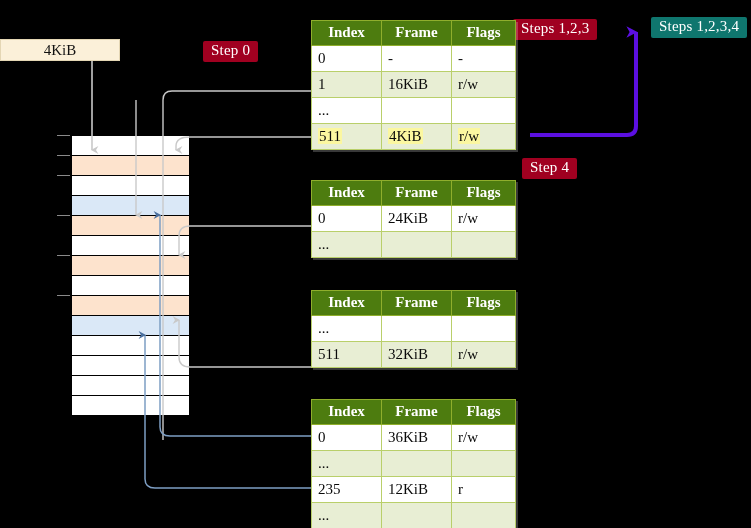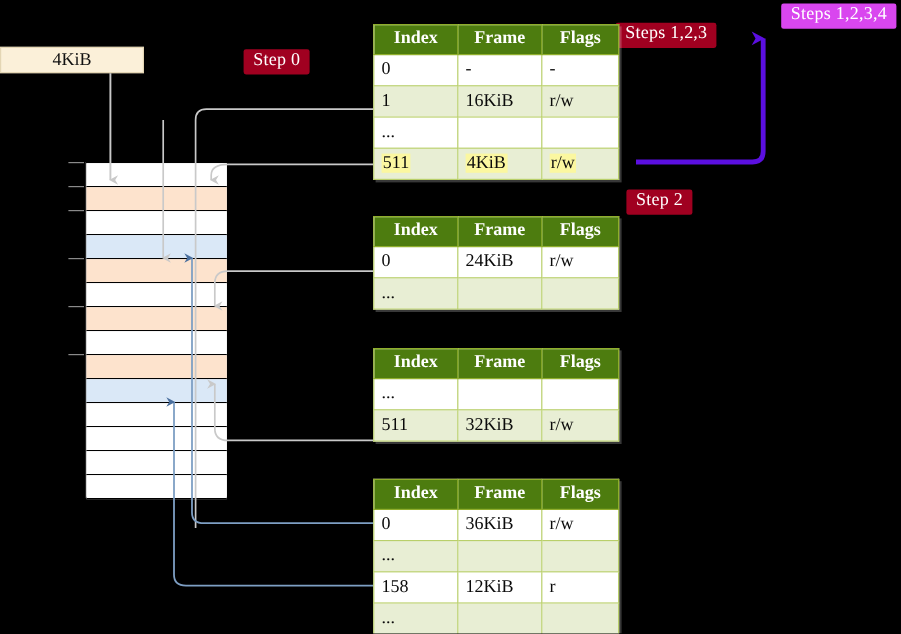--- a/index.html
+++ b/index.html
@@ -176,22 +176,22 @@
     <path d="M478,436 L170,436 Q160,436 160,427 L160,215" stroke="#7e9fc4" stroke-width="1.5" fill="none" marker-end="url(#ab)"></path>
 
     <path d="M478,488 L155,488 Q145,488 145,479 L145,335" stroke="#7e9fc4" stroke-width="1.5" fill="none" marker-end="url(#ab)"></path>
 
     <path d="M530,135 L627,135 Q636,135 636,126 L636,32" stroke="#5b0fe0" stroke-width="4" fill="none" stroke-linejoin="round" marker-end="url(#apur)"></path>
   </svg>
 
   <div id="badges">
       <div class="badge badge-red" style="left: 189px; top: 41px; background: rgb(160, 0, 32); margin-left: 14px;">Step 0</div>
       <div class="badge badge-red" style="left: 513px; top: 19px; background: rgb(160, 0, 32);">Steps 1,2,3</div>
-      <div class="badge badge-blue" style="left: 651px; top: 3px; background: #d946ef;">Steps 1,2,3,4</div>
-      <div class="badge badge-red" style="left: 522px; top: 158px; background: rgb(160, 0, 32);">Step 2</div>
+      <div class="badge badge-blue" style="left: 651px; top: 17px; background: #0f766e;">Steps 1,2,3,4</div>
+      <div class="badge badge-red" style="left: 522px; top: 158px; background: rgb(160, 0, 32);">Step 4</div>
     </div>
 
   <div id="tables">
       <table class="ptable" style="left: 311px; top: 20px;">
         <thead>
           <tr>
             <th class="col-index">Index</th>
             <th class="col-frame">Frame</th>
             <th class="col-flags">Flags</th>
           </tr>
@@ -274,21 +274,21 @@
             <td class="col-index">0</td>
             <td class="col-frame">36KiB</td>
             <td class="col-flags">r/w</td>
           </tr>
           <tr class="alt">
             <td class="col-index">...</td>
             <td class="col-frame"></td>
             <td class="col-flags"></td>
           </tr>
           <tr>
-            <td class="col-index">158</td>
+            <td class="col-index">235</td>
             <td class="col-frame">12KiB</td>
             <td class="col-flags">r</td>
           </tr>
           <tr class="alt">
             <td class="col-index">...</td>
             <td class="col-frame"></td>
             <td class="col-flags"></td>
           </tr>
         </tbody>
       </table>

